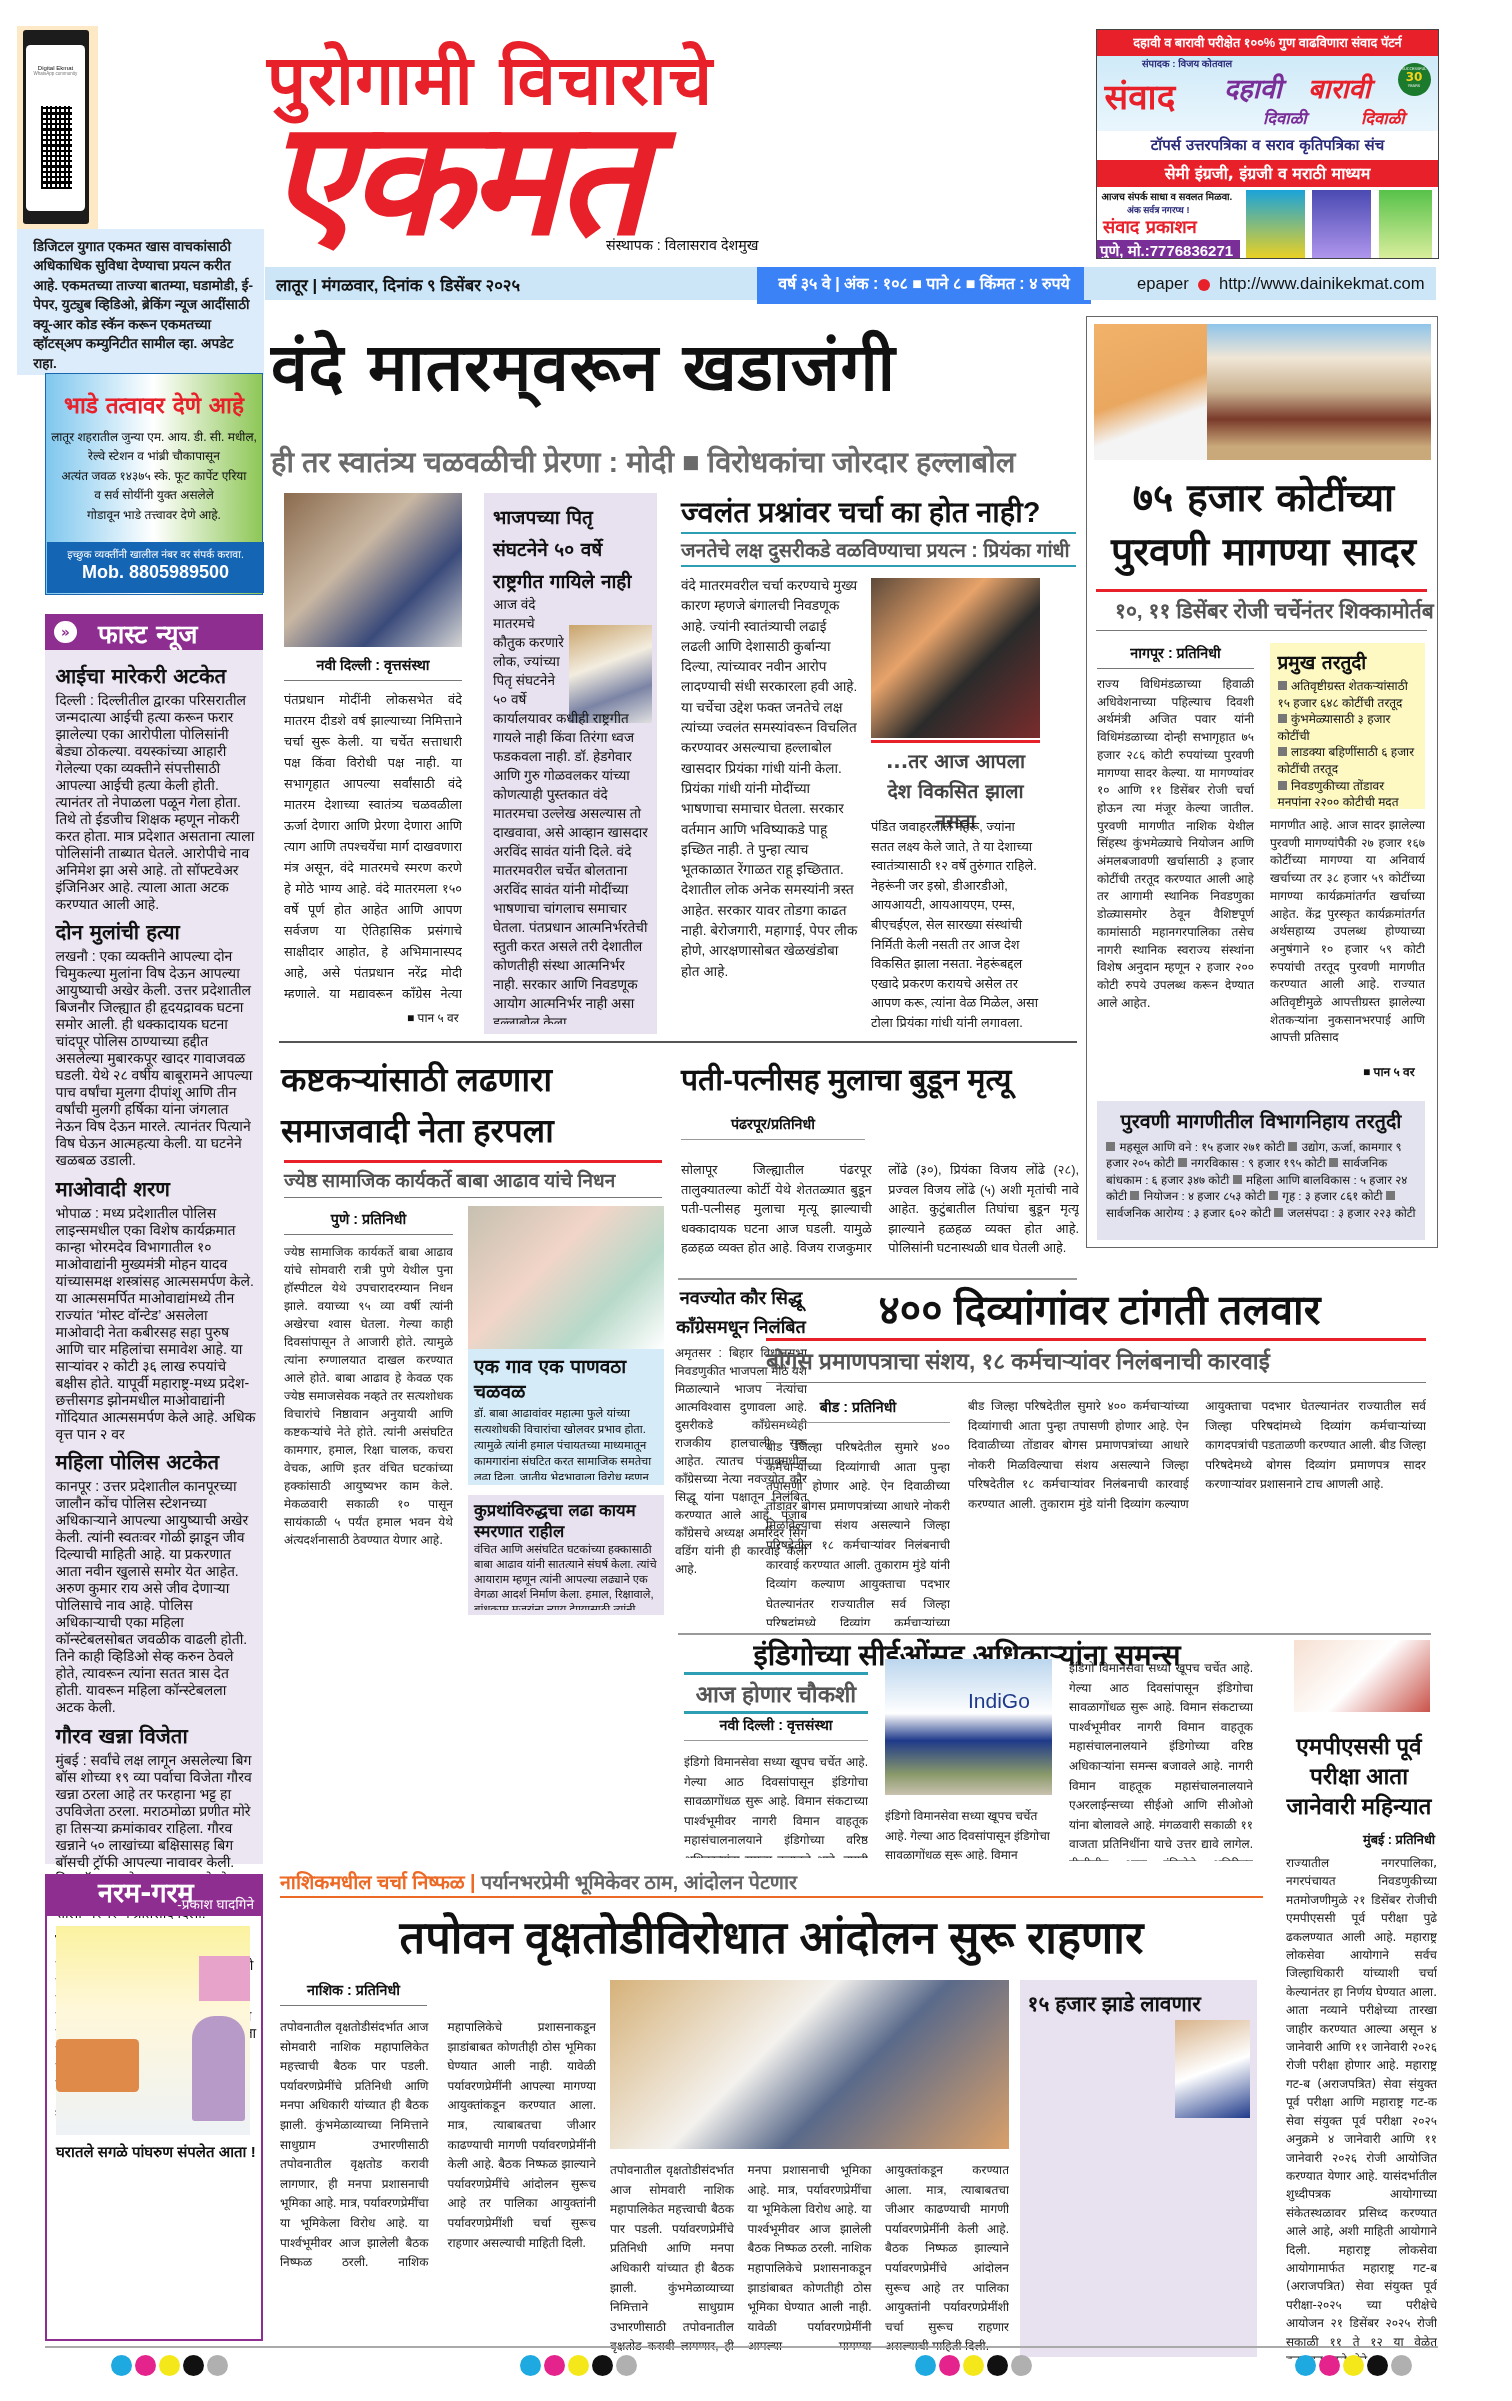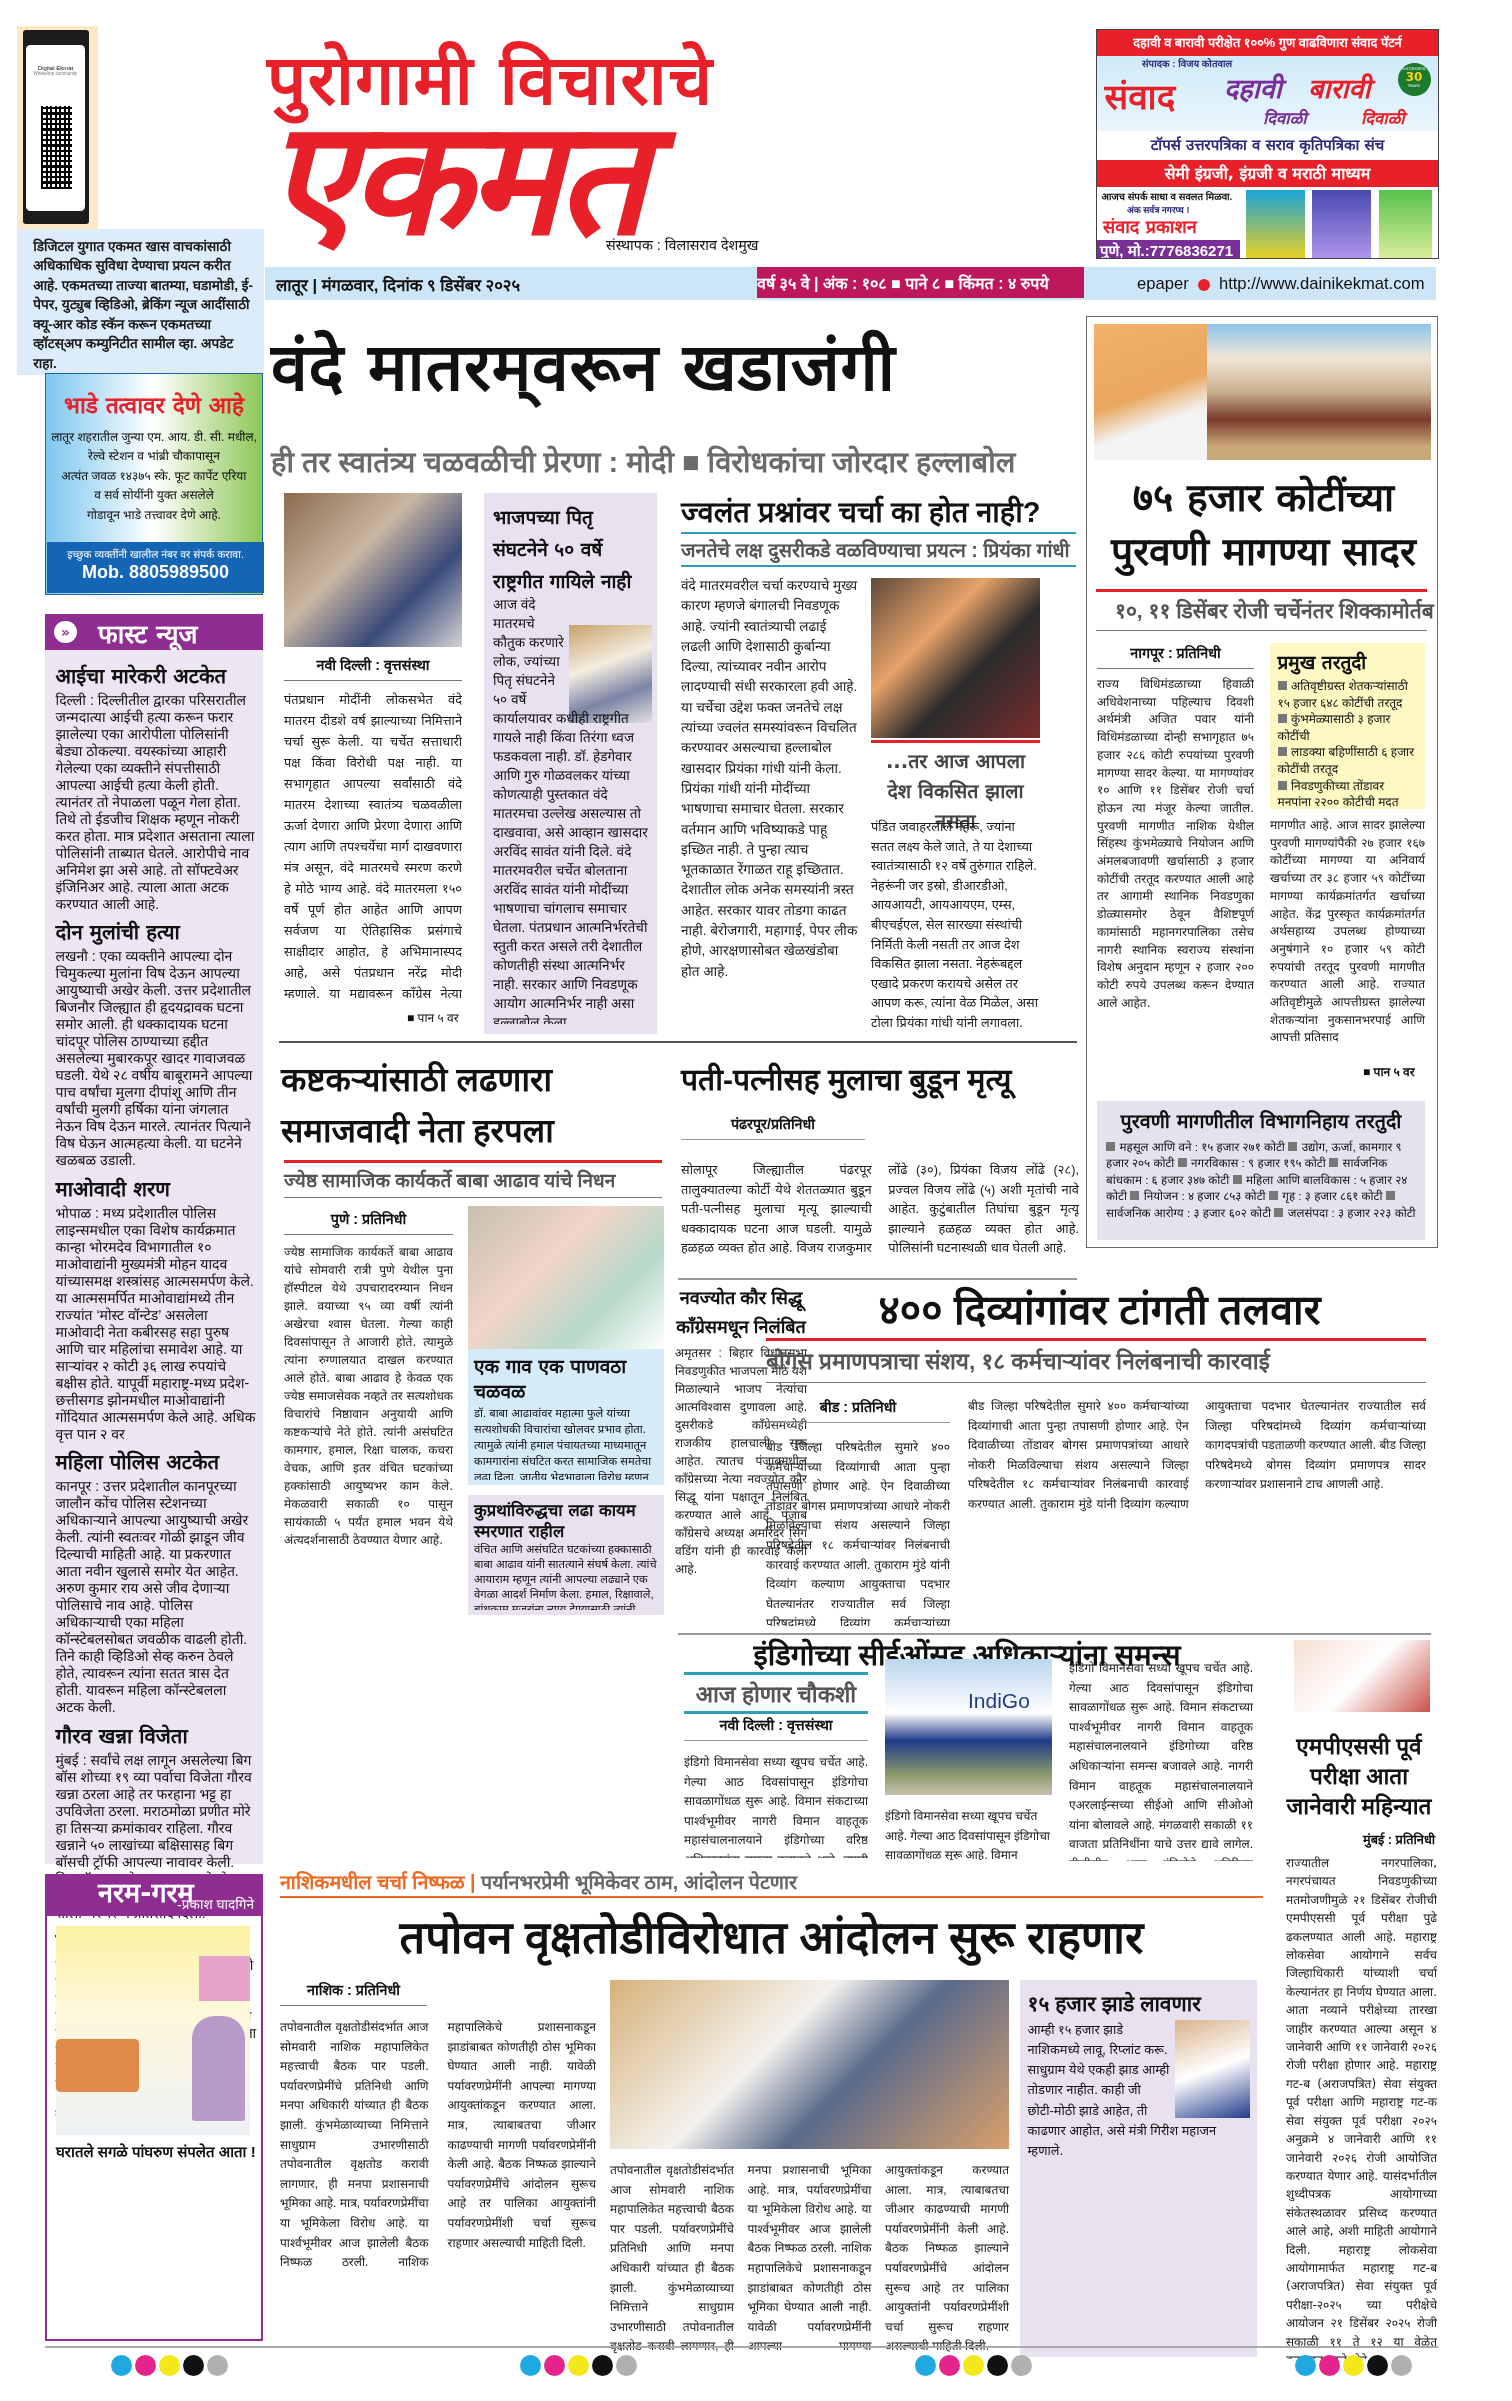--- a/index.html
+++ b/index.html
@@ -32,21 +32,21 @@
   #cartoon-head { left: 45px; top: 1874px; width: 218px; height: 42px; background: #8e2e90; color:#fff; }
   #cartoon-img { left: 56px; top: 1926px; width: 194px; height: 209px;
       background: linear-gradient(180deg,#fbf2a0 0%,#fff7d9 40%,#eef2f6 100%); }
 
   
   #tagline { left: 267px; top: 30px; font-size: 69px; font-weight: bold; color: #e8202a; letter-spacing: 1.5px; font-family: "DejaVu Serif", serif; }
   #brand { left: 267px; top: 102px; font-size: 158px; line-height: 151px; font-weight: bold; color: #e8202a; font-family: "DejaVu Serif", serif; font-style: italic; letter-spacing: -4.5px; }
   #founder { left: 606px; top: 235px; font-size: 14.3px; font-family: "Liberation Sans", sans-serif; }
   #dateline-bar { left: 265px; top: 267px; width: 825px; height: 33px; background: #cde6f7; }
   #dateline { left: 276px; top: 273px; font-size: 16.6px; font-family: "Liberation Sans", sans-serif; font-weight: bold; }
-  #issue-box { left: 757px; top: 267px; width: 334px; height: 31px; background: #be185d; color: #fff; font-size: 16px; font-family:"Liberation Sans",sans-serif; font-weight:bold; text-align: left; line-height: 33px; }
+  #issue-box { left: 757px; top: 267px; width: 334px; height: 37px; background: #3b82f6; color: #fff; font-size: 16px; font-family:"Liberation Sans",sans-serif; font-weight:bold; text-align: center; line-height: 33px; }
 
   
   #ad { left: 1096px; top: 29px; width: 343px; height: 230px; border: 0.8px solid #444; background: #fff; overflow: hidden; }
   #epaper-bar { left: 1084px; top: 267px; width: 352px; height: 33px; background: #cde6f7; font-size: 16.6px; font-family: "Liberation Sans", sans-serif; line-height: 33px; padding-left: 53px; }
 
   
   #main-head { left: 271px; top: 319px; font-size: 66px; font-weight: bold; letter-spacing: 0.8px; font-family: "DejaVu Sans", sans-serif; }
   #main-sub { left: 271px; top: 441px; font-size: 29px; font-weight: bold; color: #6b6b6b; font-family: "Liberation Sans", sans-serif; }
 
   
@@ -290,21 +290,20 @@
 <div class="abs" style="left:280px;top:1896px;width:983px;height:2.3px;background:#ec6a25;"></div>
 <div class="abs" style="left:280px;top:1905px;width:983px;text-align:center;font-size:45px;font-weight:bold;font-family:'Liberation Sans',sans-serif;">तपोवन वृक्षतोडीविरोधात आंदोलन सुरू राहणार</div>
 <div class="abs byline" style="left:280px;top:1980px;width:147px;">नाशिक : प्रतिनिधी</div>
 <div class="abs body-cond" style="left:280px;top:2018px;width:316px;height:331px;overflow:hidden;font-size:12px;line-height:19.6px;column-count:2;column-gap:19px;text-align:justify;">तपोवनातील वृक्षतोडीसंदर्भात आज सोमवारी नाशिक महापालिकेत महत्त्वाची बैठक पार पडली. पर्यावरणप्रेमींचे प्रतिनिधी आणि मनपा अधिकारी यांच्यात ही बैठक झाली. कुंभमेळाव्याच्या निमित्ताने साधुग्राम उभारणीसाठी तपोवनातील वृक्षतोड करावी लागणार, ही मनपा प्रशासनाची भूमिका आहे. मात्र, पर्यावरणप्रेमींचा या भूमिकेला विरोध आहे. या पार्श्वभूमीवर आज झालेली बैठक निष्फळ ठरली. नाशिक महापालिकेचे प्रशासनाकडून झाडांबाबत कोणतीही ठोस भूमिका घेण्यात आली नाही. यावेळी पर्यावरणप्रेमींनी आपल्या मागण्या आयुक्तांकडून करण्यात आला. मात्र, त्याबाबतचा जीआर काढण्याची मागणी पर्यावरणप्रेमींनी केली आहे. बैठक निष्फळ झाल्याने पर्यावरणप्रेमींचे आंदोलन सुरूच आहे तर पालिका आयुक्तांनी पर्यावरणप्रेमींशी चर्चा सुरूच राहणार असल्याची माहिती दिली.</div>
 <div class="abs photo" style="left:610px;top:1980px;width:399px;height:169px;background:linear-gradient(135deg,#d6b27a 0%,#f4f2ee 40%,#5a6a8a 60%,#d9a06a 100%);"></div>
 <div class="abs body-cond" style="left:610px;top:2161px;width:399px;height:196px;overflow:hidden;font-size:12px;line-height:19.6px;column-count:3;column-gap:13.6px;text-align:justify;">तपोवनातील वृक्षतोडीसंदर्भात आज सोमवारी नाशिक महापालिकेत महत्त्वाची बैठक पार पडली. पर्यावरणप्रेमींचे प्रतिनिधी आणि मनपा अधिकारी यांच्यात ही बैठक झाली. कुंभमेळाव्याच्या निमित्ताने साधुग्राम उभारणीसाठी तपोवनातील वृक्षतोड करावी लागणार, ही मनपा प्रशासनाची भूमिका आहे. मात्र, पर्यावरणप्रेमींचा या भूमिकेला विरोध आहे. या पार्श्वभूमीवर आज झालेली बैठक निष्फळ ठरली. नाशिक महापालिकेचे प्रशासनाकडून झाडांबाबत कोणतीही ठोस भूमिका घेण्यात आली नाही. यावेळी पर्यावरणप्रेमींनी आपल्या मागण्या आयुक्तांकडून करण्यात आला. मात्र, त्याबाबतचा जीआर काढण्याची मागणी पर्यावरणप्रेमींनी केली आहे. बैठक निष्फळ झाल्याने पर्यावरणप्रेमींचे आंदोलन सुरूच आहे तर पालिका आयुक्तांनी पर्यावरणप्रेमींशी चर्चा सुरूच राहणार असल्याची माहिती दिली.</div>
 <div class="abs" style="left:1020px;top:1980px;width:237px;height:377px;background:#e8e1ef;padding:7.5px 7.5px;">
   <div style="font-size:21px;line-height:32px;font-weight:bold;font-family:'Liberation Sans',sans-serif;">१५ हजार झाडे लावणार</div>
   <div class="cond" style="font-size:12.8px;line-height:20.3px;">
     <span style="float:right;width:75px;height:98px;background:linear-gradient(160deg,#d8b38a,#ffffff 50%,#1f3a8a);margin-left:4.5px;"></span>
-    <span>आम्ही १५ हजार झाडे नाशिकमध्ये लावू, रिप्लांट करू. साधुग्राम येथे एकही झाड आम्ही तोडणार नाहीत. काही जी छोटी-मोठी झाडे आहेत, ती काढणार आहोत, असे मंत्री गिरीश महाजन म्हणाले.</span>
   </div>
 </div>
 
 <div class="rule" style="left:45px;top:2346px;width:1393px;background:#aaa;height:2.3px;"></div>
 <div class="abs cmyk" style="left:111px;top:2355px;">
   <span style="background:#1fa9e1;" title="#1fa9e1"></span><span style="background:#e4238c;"></span><span style="background:#f5e81a;"></span><span style="background:#111;"></span><span style="background:#b0b0b0;"></span>
 </div>
 <div class="abs cmyk" style="left:520px;top:2355px;">
   <span style="background:#1fa9e1;"></span><span style="background:#e4238c;"></span><span style="background:#f5e81a;"></span><span style="background:#111;"></span><span style="background:#b0b0b0;"></span>
 </div>

